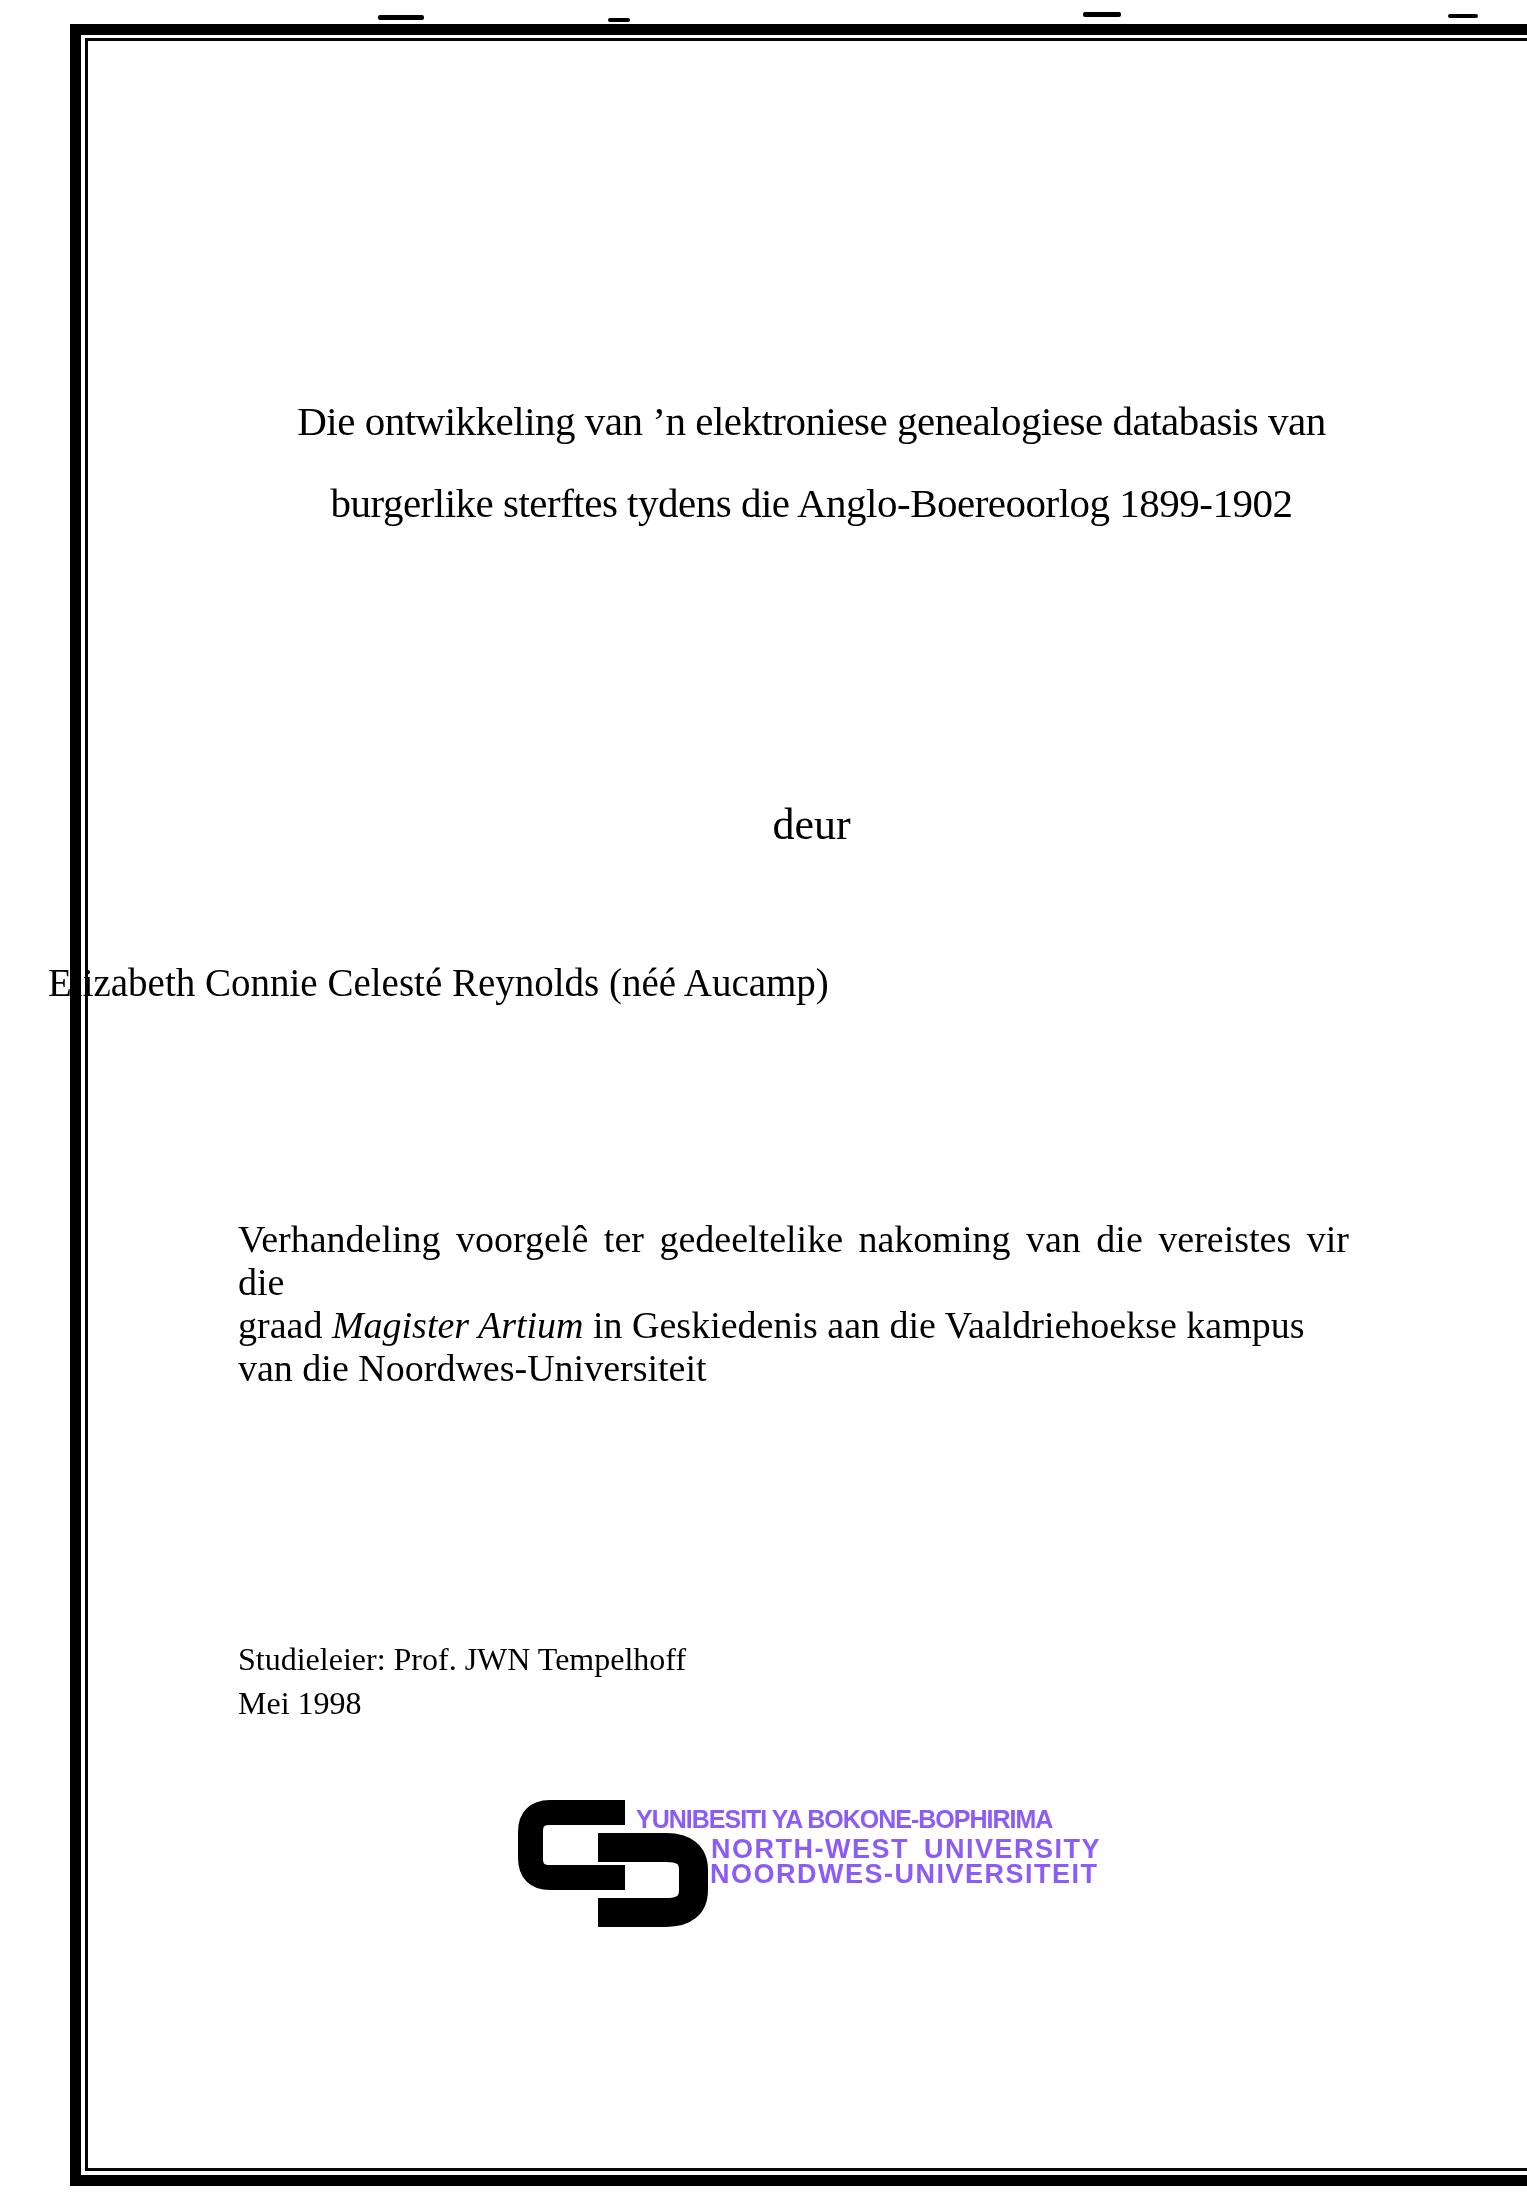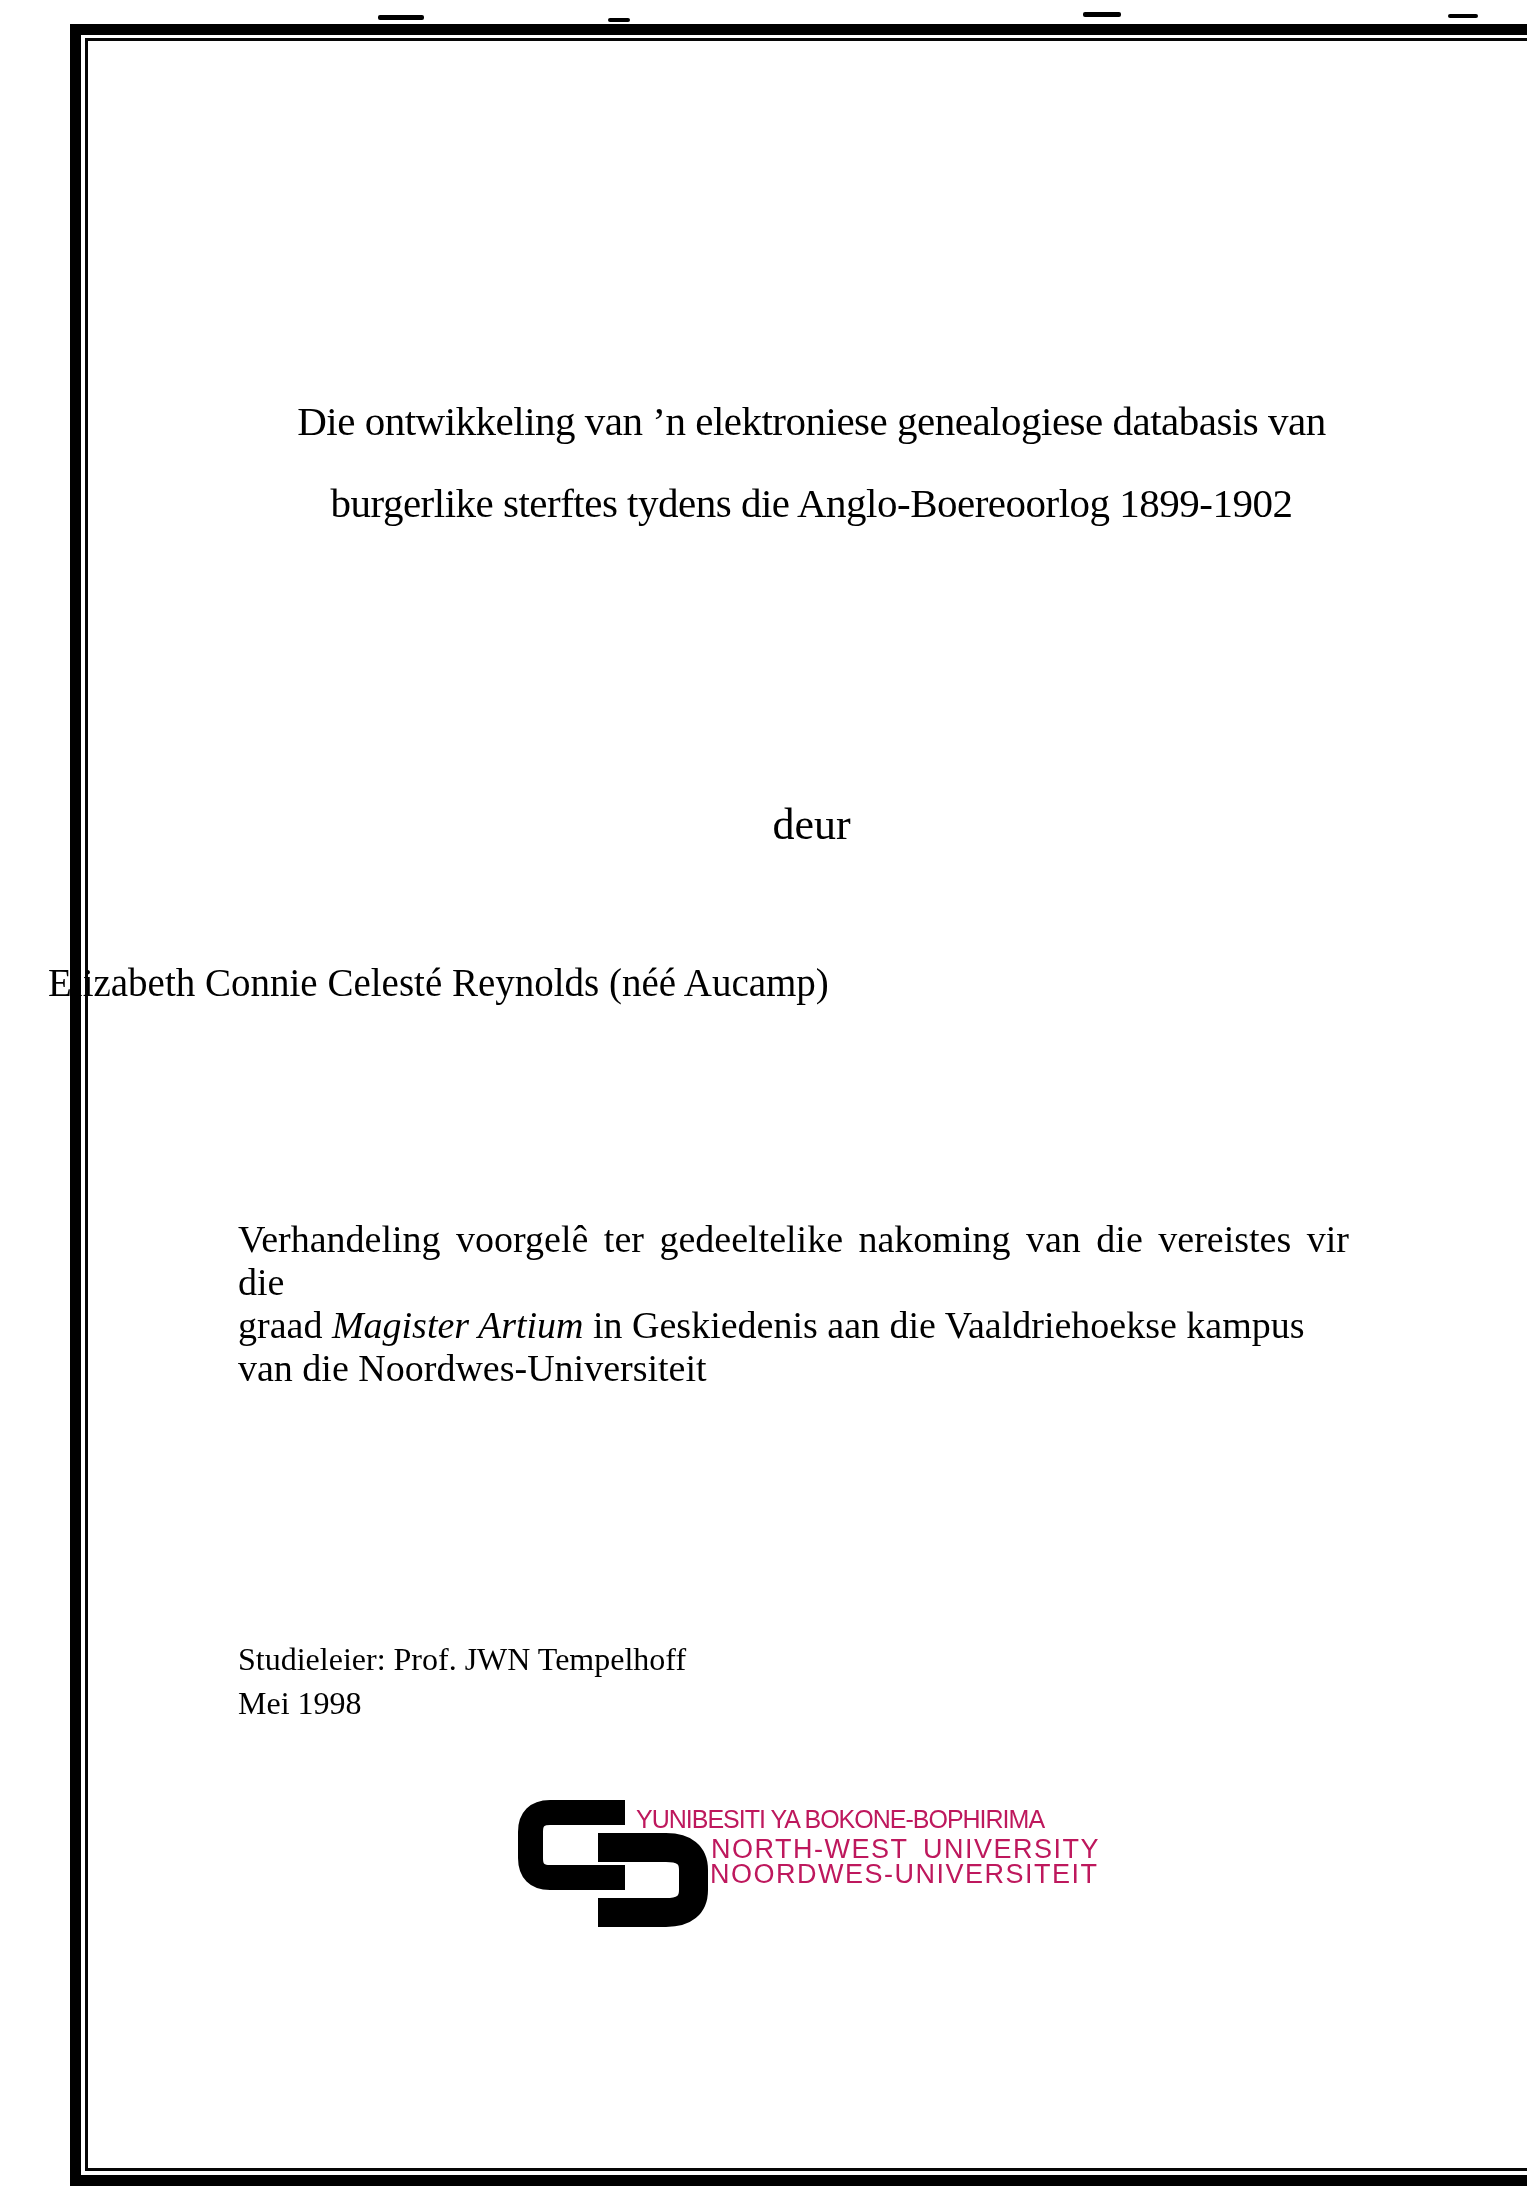--- a/index.html
+++ b/index.html
@@ -78,23 +78,23 @@
   }
   
   .logo-mark {
     position: absolute;
     left: 462px; top: 1794px;
     width: 210px; height: 140px;
   }
   .logo-text {
     position: absolute;
     font-family: "Liberation Sans", "DejaVu Sans", sans-serif;
-    font-weight: 400;
+    font-weight: 700;
     white-space: nowrap;
-    color: #be185d;
+    color: #8b5cf6;
   }
   .logo-line-1 {
     left: 588px; top: 1805px;
     font-size: 25px;
     letter-spacing: -1px;
   }
   .logo-line-2 {
     left: 663px; top: 1834px;
     font-size: 27px;
     letter-spacing: 1.5px;

